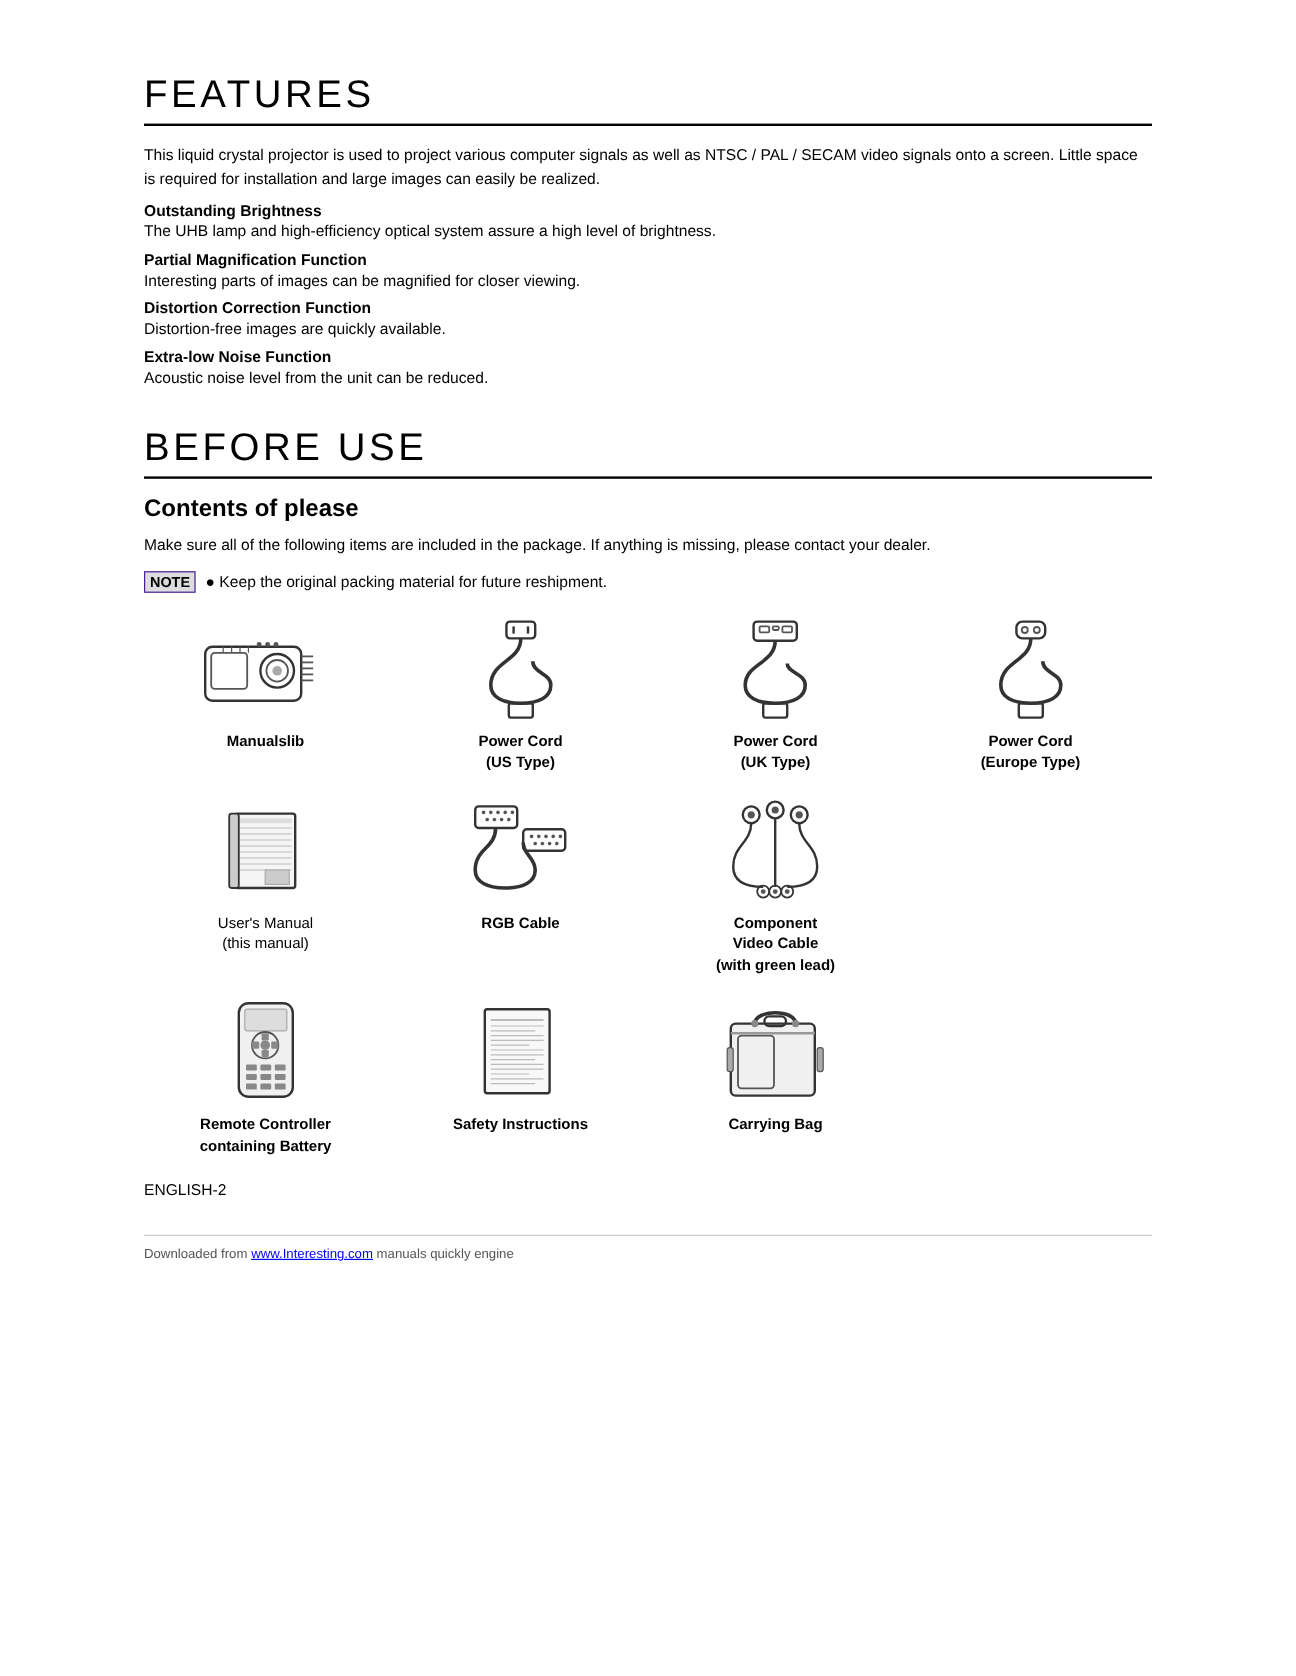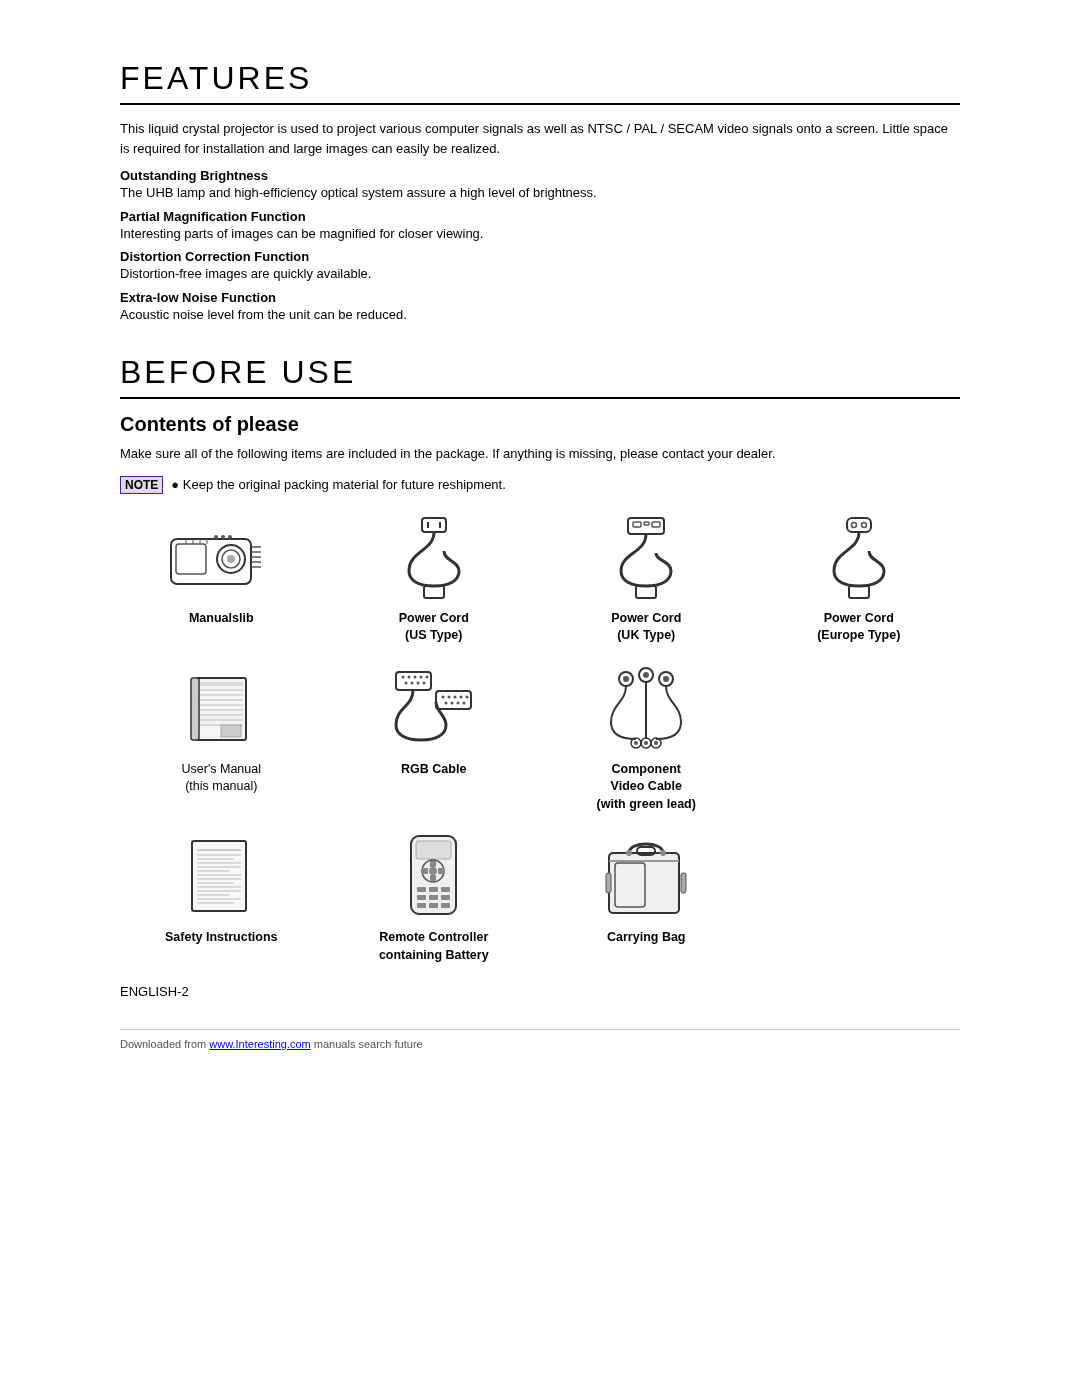--- a/index.html
+++ b/index.html
@@ -317,20 +317,49 @@
           <circle cx="45" cy="76" r="5" fill="none" stroke="#333" stroke-width="1.5"></circle>
           <circle cx="45" cy="76" r="2" fill="#555"></circle>
           <circle cx="55" cy="76" r="5" fill="none" stroke="#333" stroke-width="1.5"></circle>
           <circle cx="55" cy="76" r="2" fill="#555"></circle>
         </svg>
       </div>
       <div class="item-label"><strong>Component<br>Video Cable<br>(with green lead)</strong></div>
     </div>
 
     <div class="item-cell"></div>
+
+    <div class="item-cell">
+      <div class="item-icon">
+        <svg width="65" height="95" viewBox="0 0 65 95">
+
+          <rect x="10" y="5" width="45" height="78" rx="8" fill="#f0f0f0" stroke="#333" stroke-width="2"></rect>
+
+          <rect x="15" y="10" width="35" height="18" rx="2" fill="#ddd" stroke="#aaa" stroke-width="1"></rect>
+
+          <circle cx="32" cy="40" r="11" fill="none" stroke="#555" stroke-width="1.5"></circle>
+          <circle cx="32" cy="40" r="4" fill="#888"></circle>
+          <rect x="29" y="30" width="6" height="6" rx="1" fill="#888"></rect>
+          <rect x="29" y="44" width="6" height="6" rx="1" fill="#888"></rect>
+          <rect x="21" y="37" width="6" height="6" rx="1" fill="#888"></rect>
+          <rect x="37" y="37" width="6" height="6" rx="1" fill="#888"></rect>
+
+          <rect x="16" y="56" width="9" height="5" rx="1" fill="#888"></rect>
+          <rect x="28" y="56" width="9" height="5" rx="1" fill="#888"></rect>
+          <rect x="40" y="56" width="9" height="5" rx="1" fill="#888"></rect>
+          <rect x="16" y="64" width="9" height="5" rx="1" fill="#888"></rect>
+          <rect x="28" y="64" width="9" height="5" rx="1" fill="#888"></rect>
+          <rect x="40" y="64" width="9" height="5" rx="1" fill="#888"></rect>
+          <rect x="16" y="72" width="9" height="5" rx="1" fill="#888"></rect>
+          <rect x="28" y="72" width="9" height="5" rx="1" fill="#888"></rect>
+          <rect x="40" y="72" width="9" height="5" rx="1" fill="#888"></rect>
+        </svg>
+      </div>
+      <div class="item-label"><strong>Remote Controller<br>containing Battery</strong></div>
+    </div>
 
     <div class="item-cell">
       <div class="item-icon">
         <svg width="75" height="85" viewBox="0 0 75 85">
 
           <rect x="8" y="5" width="54" height="70" rx="2" fill="#f8f8f8" stroke="#333" stroke-width="2"></rect>
 
           <line x1="13" y1="14" x2="57" y2="14" stroke="#bbb" stroke-width="1.5"></line>
           <line x1="13" y1="19" x2="57" y2="19" stroke="#bbb" stroke-width="1"></line>
           <line x1="13" y1="23" x2="50" y2="23" stroke="#bbb" stroke-width="1"></line>
@@ -345,49 +374,20 @@
           <line x1="13" y1="59" x2="45" y2="59" stroke="#bbb" stroke-width="1"></line>
           <line x1="13" y1="63" x2="57" y2="63" stroke="#bbb" stroke-width="1"></line>
           <line x1="13" y1="67" x2="50" y2="67" stroke="#bbb" stroke-width="1"></line>
         </svg>
       </div>
       <div class="item-label"><strong>Safety Instructions</strong></div>
     </div>
 
     <div class="item-cell">
       <div class="item-icon">
-        <svg width="65" height="95" viewBox="0 0 65 95">
-
-          <rect x="10" y="5" width="45" height="78" rx="8" fill="#f0f0f0" stroke="#333" stroke-width="2"></rect>
-
-          <rect x="15" y="10" width="35" height="18" rx="2" fill="#ddd" stroke="#aaa" stroke-width="1"></rect>
-
-          <circle cx="32" cy="40" r="11" fill="none" stroke="#555" stroke-width="1.5"></circle>
-          <circle cx="32" cy="40" r="4" fill="#888"></circle>
-          <rect x="29" y="30" width="6" height="6" rx="1" fill="#888"></rect>
-          <rect x="29" y="44" width="6" height="6" rx="1" fill="#888"></rect>
-          <rect x="21" y="37" width="6" height="6" rx="1" fill="#888"></rect>
-          <rect x="37" y="37" width="6" height="6" rx="1" fill="#888"></rect>
-
-          <rect x="16" y="56" width="9" height="5" rx="1" fill="#888"></rect>
-          <rect x="28" y="56" width="9" height="5" rx="1" fill="#888"></rect>
-          <rect x="40" y="56" width="9" height="5" rx="1" fill="#888"></rect>
-          <rect x="16" y="64" width="9" height="5" rx="1" fill="#888"></rect>
-          <rect x="28" y="64" width="9" height="5" rx="1" fill="#888"></rect>
-          <rect x="40" y="64" width="9" height="5" rx="1" fill="#888"></rect>
-          <rect x="16" y="72" width="9" height="5" rx="1" fill="#888"></rect>
-          <rect x="28" y="72" width="9" height="5" rx="1" fill="#888"></rect>
-          <rect x="40" y="72" width="9" height="5" rx="1" fill="#888"></rect>
-        </svg>
-      </div>
-      <div class="item-label"><strong>Remote Controller<br>containing Battery</strong></div>
-    </div>
-
-    <div class="item-cell">
-      <div class="item-icon">
         <svg width="90" height="90" viewBox="0 0 90 90">
 
           <rect x="8" y="20" width="70" height="60" rx="4" fill="#f0f0f0" stroke="#333" stroke-width="2"></rect>
 
           <path d="M28 20 C28 8, 62 8, 62 20" fill="none" stroke="#333" stroke-width="3"></path>
 
           <circle cx="28" cy="20" r="3" fill="#888"></circle>
           <circle cx="62" cy="20" r="3" fill="#888"></circle>
 
           <rect x="14" y="30" width="30" height="44" rx="3" fill="none" stroke="#555" stroke-width="1.5"></rect>
@@ -407,14 +407,14 @@
 
   </div>
 
 </div>
 
 <div>
   <div style="font-size:13px; margin-bottom: 30px;">ENGLISH-2</div>
 </div>
 
 <div style="border-top: 1px solid #ccc; padding-top: 6px; margin-top: 10px;">
-  <span style="font-size:11px; color:#555;">Downloaded from </span><a href="#" style="font-size:11px; color:#00f;">www.Interesting.com</a><span style="font-size:11px; color:#555;"> manuals search future</span>
+  <span style="font-size:11px; color:#555;">Downloaded from </span><a href="#" style="font-size:11px; color:#00f;">www.Interesting.com</a><span style="font-size:11px; color:#555;"> manuals quickly engine</span>
 </div>
 
 </body></html>

